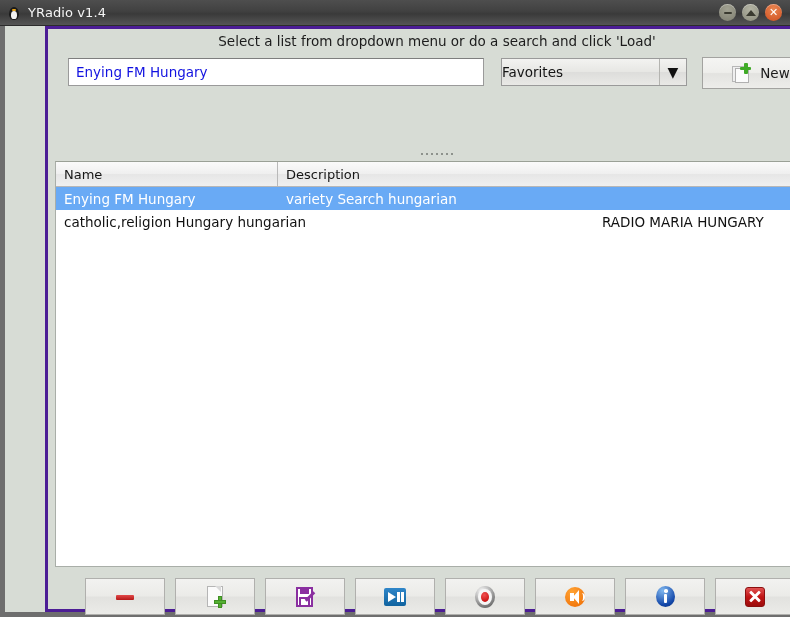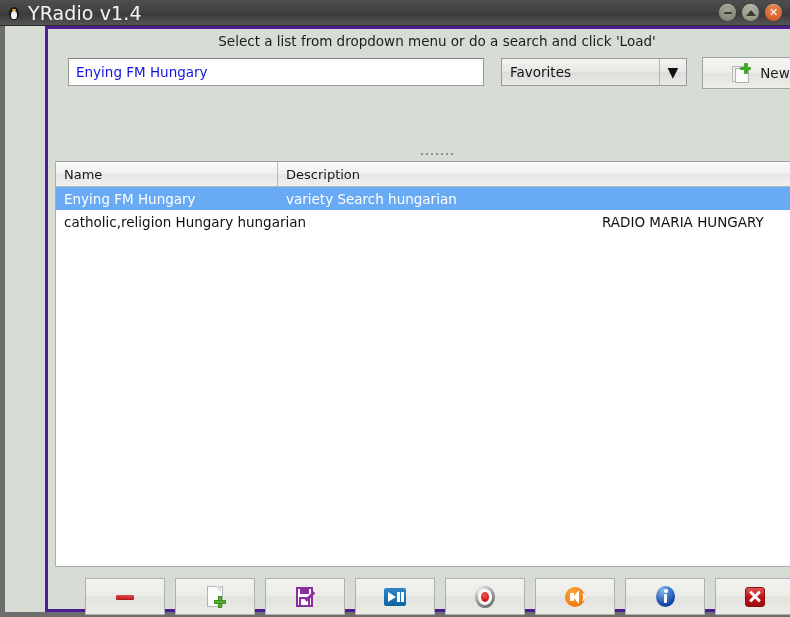--- a/index.html
+++ b/index.html
@@ -55,21 +55,21 @@
   }
   .app-icon .tux-beak {
     position: absolute;
     left: 6px; top: 4px;
     width: 4px; height: 2px;
     background: #e8a317;
     border-radius: 2px;
   }
   .title-text {
     color: #f4f4f4;
-    font-size: 19px;
+    font-size: 13px;
     letter-spacing: 0.1px;
     white-space: nowrap;
   }
   .win-buttons {
     margin-left: auto;
     display: flex;
     align-items: center;
     gap: 6px;
     padding-right: 2px;
   }
@@ -160,21 +160,20 @@
     position: absolute;
     left: 453px; top: 1px;
     width: 186px; height: 28px;
     box-sizing: border-box;
     background: linear-gradient(to bottom, #f3f3f1 0%, #e7e7e4 48%, #dddddb 52%, #e9e9e6 100%);
     border: 1px solid #9a9a9a;
     display: flex;
     align-items: center;
     font-size: 13.5px;
     color: #141414;
-    padding-left: 8px;
   }
   .combo .combo-label { flex: 1 1 auto; }
   .combo .combo-sep {
     width: 1px; height: 26px; background: #b4b4b0; flex: 0 0 auto;
   }
   .combo .chevron {
     width: 26px;
     display: flex; align-items: center; justify-content: center;
     font-size: 14px; color: #111; font-weight: bold;
     flex: 0 0 auto;

